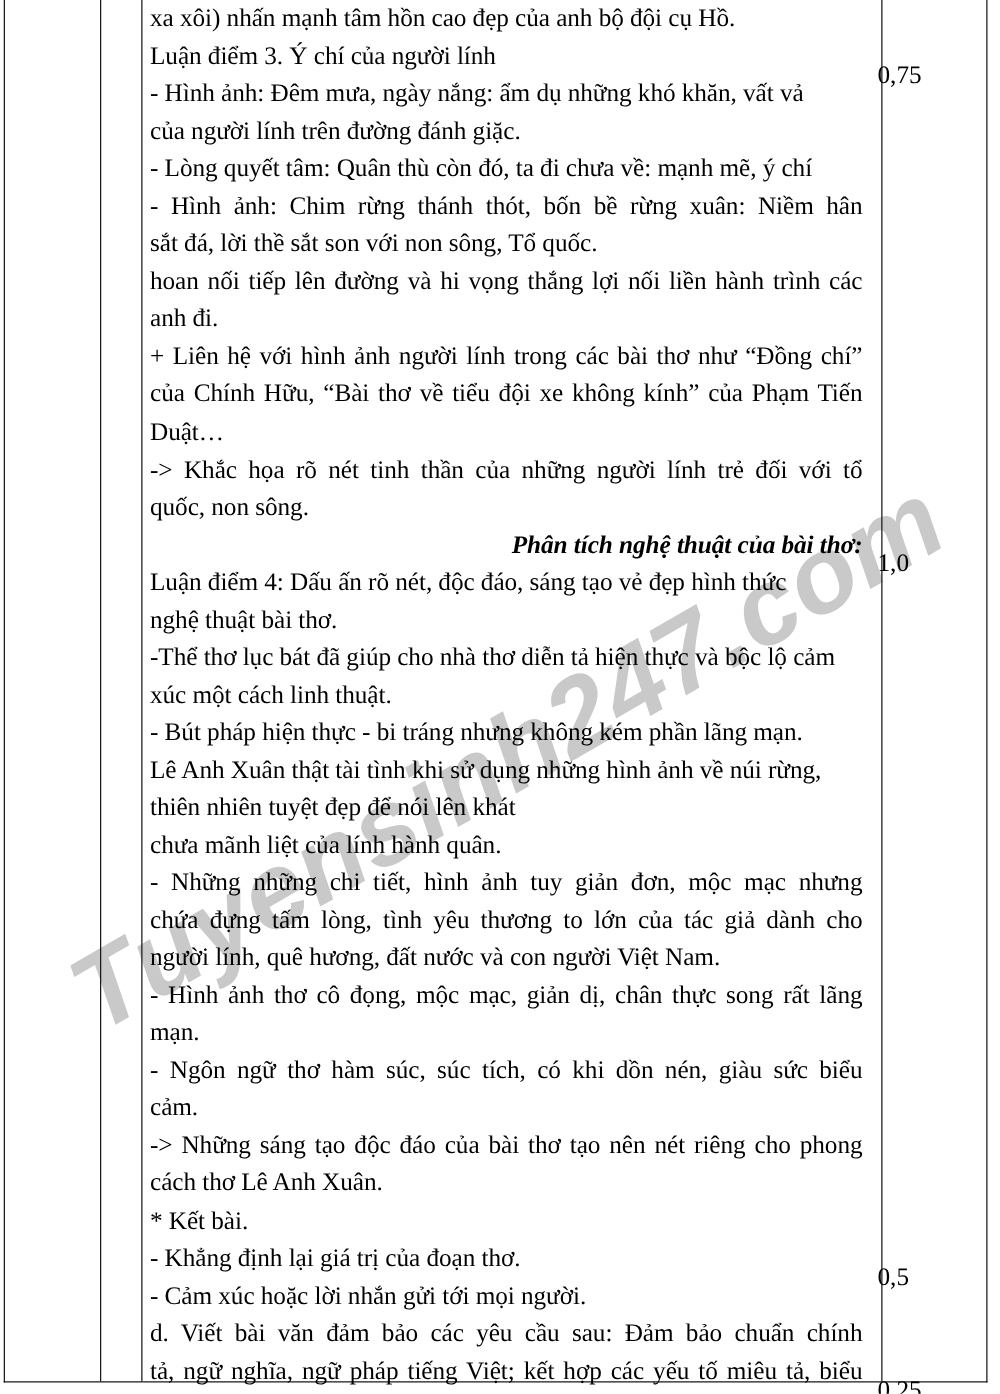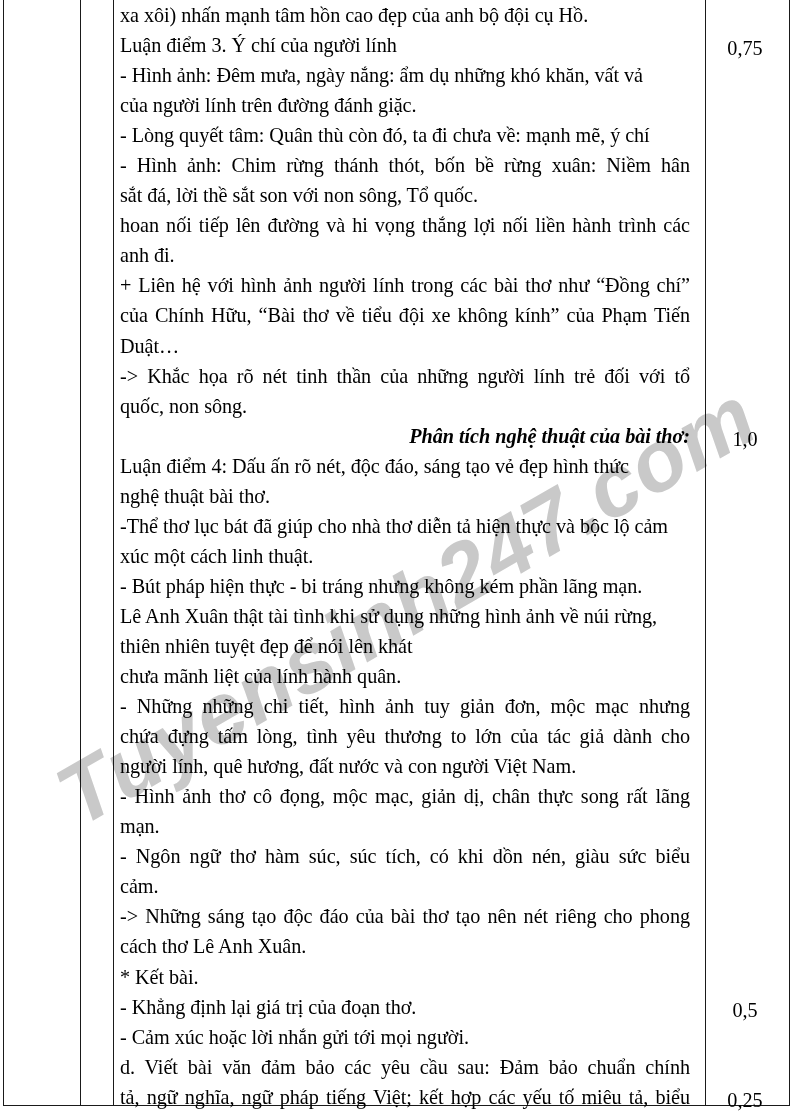--- a/index.html
+++ b/index.html
@@ -103,23 +103,23 @@
   #scores {
     position: absolute;
     left: 702px;
     top: 0;
     width: 86px;
     z-index: 3;
   }
   .score {
     position: absolute;
     width: 86px;
-    text-align: center;
     font-size: 20.2px;
     line-height: 30.05px;
+    margin-top: 12px;
   }
 </style>
 </head>
 <body>
 
 <div id="page">
 
   <div id="watermark">Tuyensinh247.com</div>
 
   <div id="table">

